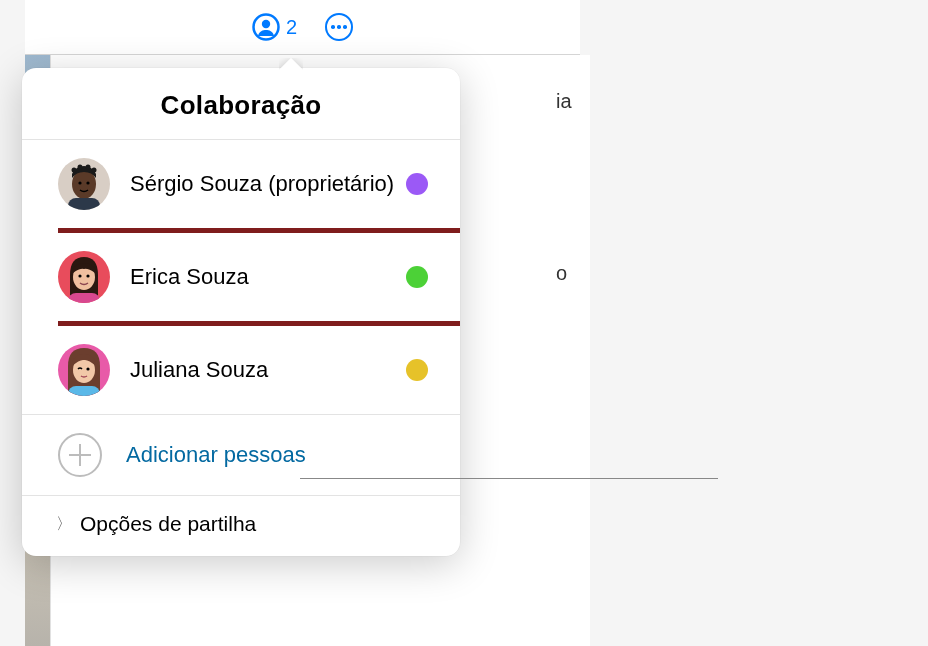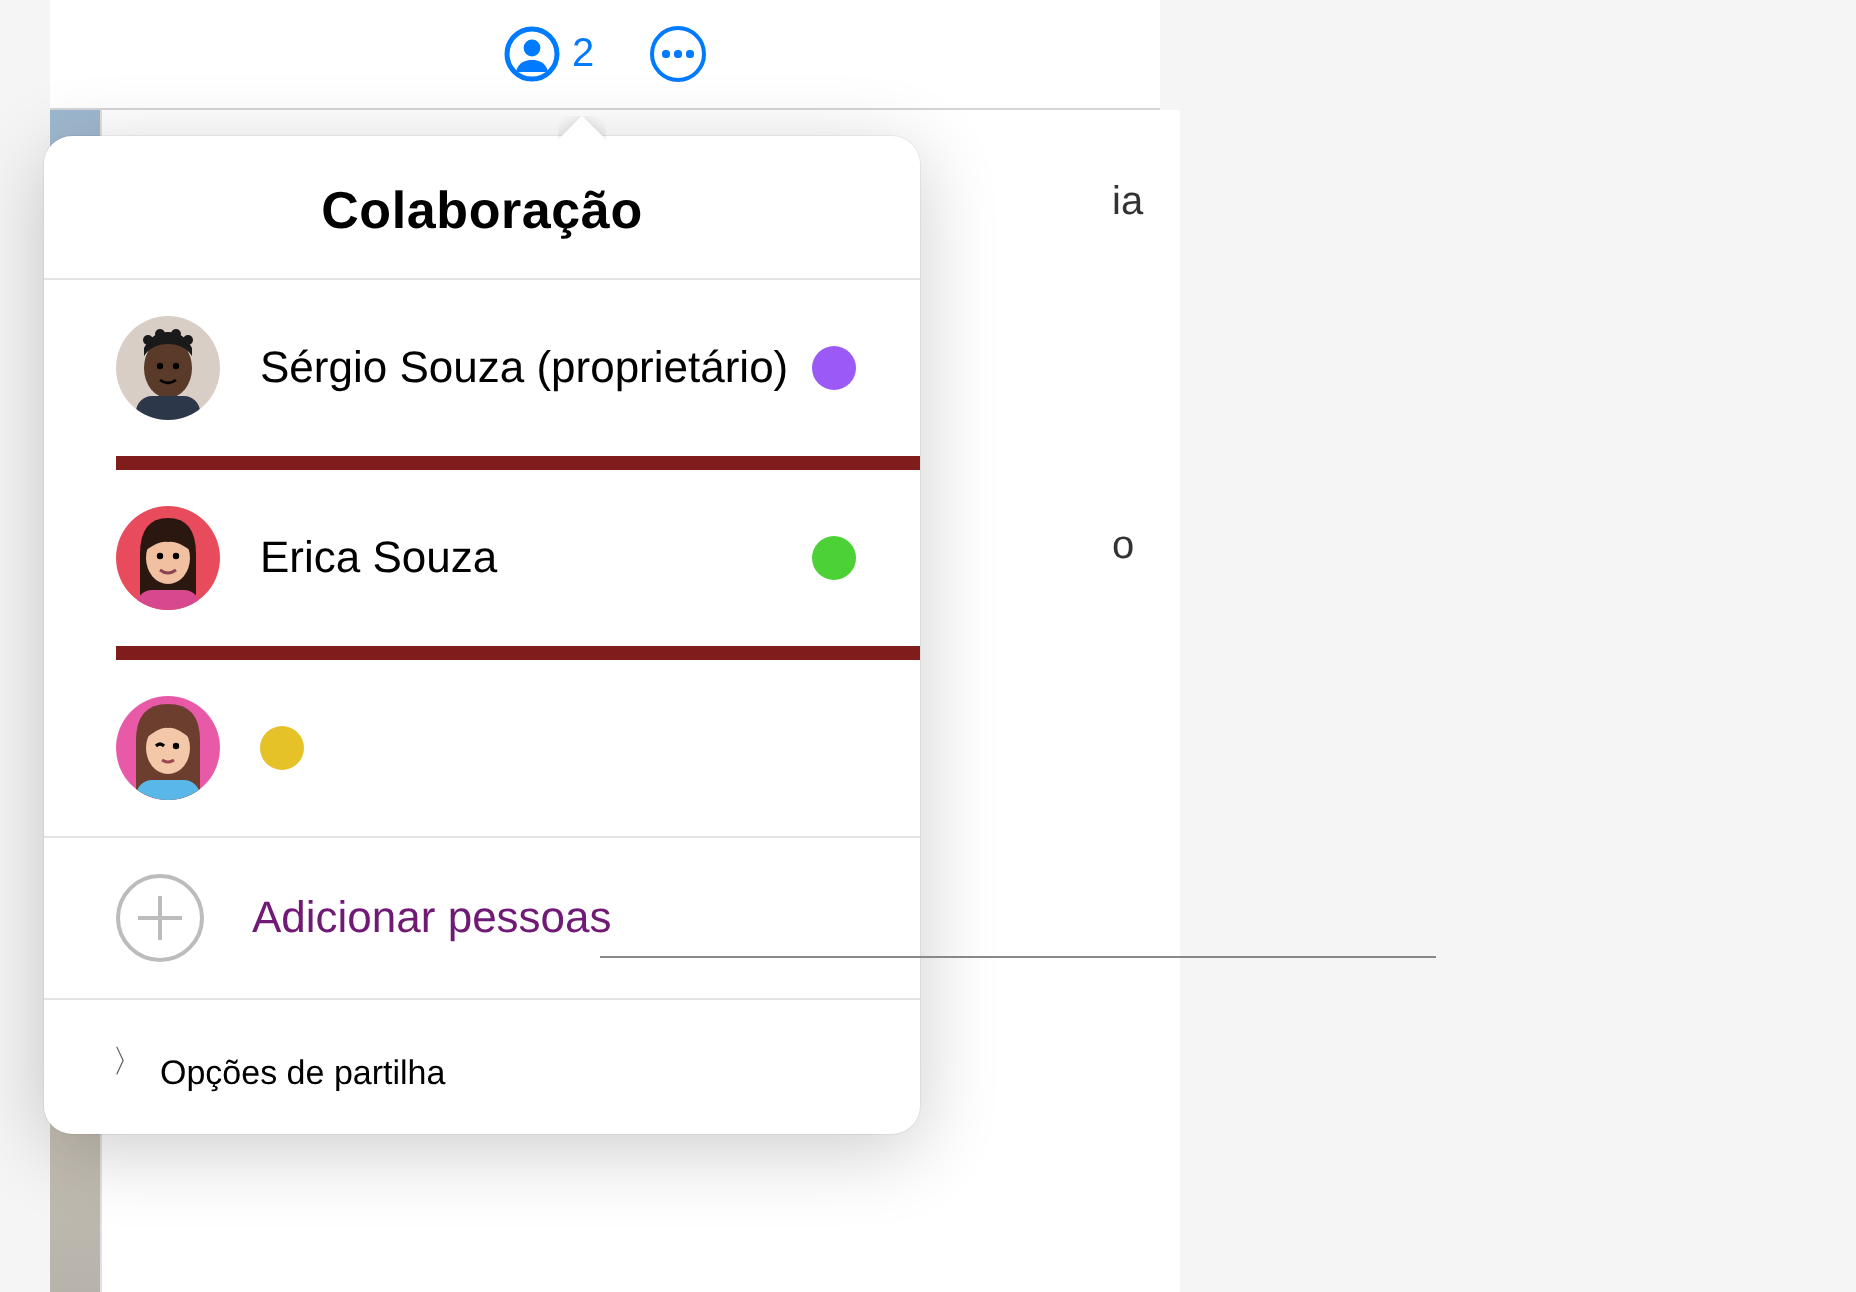--- a/index.html
+++ b/index.html
@@ -88,21 +88,21 @@
       border-bottom: 1px solid #e3e3e3;
       letter-spacing: 0.3px;
     }
     .participants {
       padding: 0 0 0 36px;
     }
     .participant-row {
       display: flex;
       align-items: center;
       padding: 18px 32px 18px 0;
-      border-bottom: 7px solid #7f1d1d;
+      border-bottom: 5px solid #7f1d1d;
     }
     .participant-row:last-child { border-bottom: none; }
     .avatar {
       width: 52px;
       height: 52px;
       border-radius: 50%;
       margin-right: 20px;
       flex-shrink: 0;
       display: flex;
       align-items: center;
@@ -142,38 +142,37 @@
     }
     .plus-circle::before, .plus-circle::after {
       content: "";
       position: absolute;
       background: #bcbcbc;
     }
     .plus-circle::before { width: 22px; height: 2px; }
     .plus-circle::after { width: 2px; height: 22px; }
     .add-label {
       font-size: 22px;
-      color: #701a75;
+      color: #0369a1;
     }
     .sharing-row {
       padding: 16px 32px 20px 34px;
     }
     .sharing-title-line {
       display: flex;
       align-items: center;
       gap: 8px;
     }
     .chev {
       font-size: 16px;
       color: #5a5a5a;
     }
     .sharing-title {
-      font-size: 17px;
+      font-size: 21px;
       color: #000;
-      margin-top: 11px;
     }
     .sharing-desc {
       font-size: 18px;
       color: #8a8a8e;
       line-height: 1.3;
       margin-top: 2px;
       padding-left: 2px;
     }
     .bg-strip {
       position: absolute;
@@ -301,20 +300,21 @@
               <path d="M10 22 Q10 4 26 4 Q42 4 42 22 L42 50 Q26 54 10 50 Z" fill="#6B3E2E"></path>
               <ellipse cx="26" cy="26" rx="11" ry="13" fill="#F2C8A8"></ellipse>
               <path d="M20 25 Q22 23 24 25" stroke="#000" stroke-width="1.6" fill="none"></path>
               <circle cx="30" cy="25" r="1.6" fill="#000"></circle>
               <path d="M23 32 Q26 34 29 32" stroke="#A04555" stroke-width="1.5" fill="none"></path>
               <path d="M14 18 Q18 10 26 10 Q34 10 38 18 L38 22 Q30 15 26 16 Q22 15 14 22 Z" fill="#6B3E2E"></path>
               <rect x="10" y="42" width="32" height="20" rx="8" fill="#5AB8E8"></rect>
             </g>
           </svg>
         </div>
+        <div class="participant-name">Juliana Souza</div>
         <div class="status-dot" style="background:#E6C229"></div>
       </div>
     </div>
 
   <div class="add-row">
     <div class="plus-circle"></div>
     <span class="add-label">Adicionar pessoas</span>
   </div>
 
   <div class="sharing-row">

